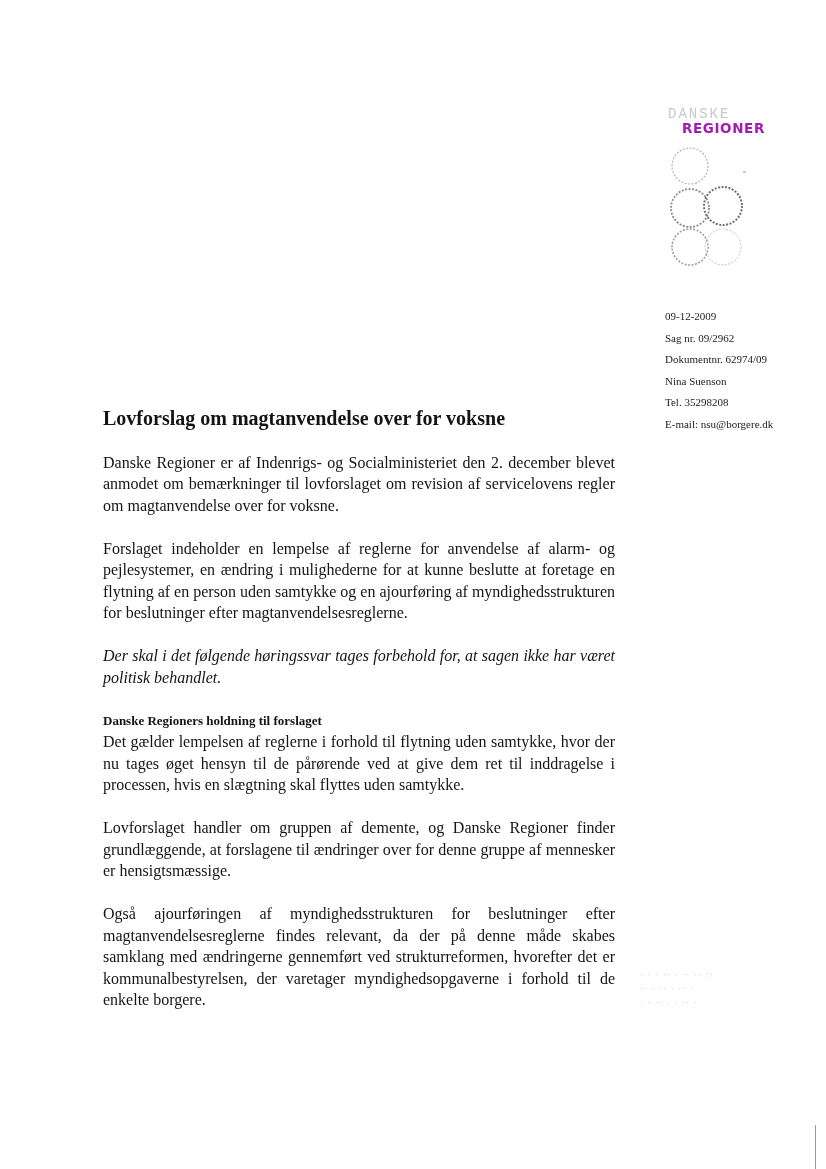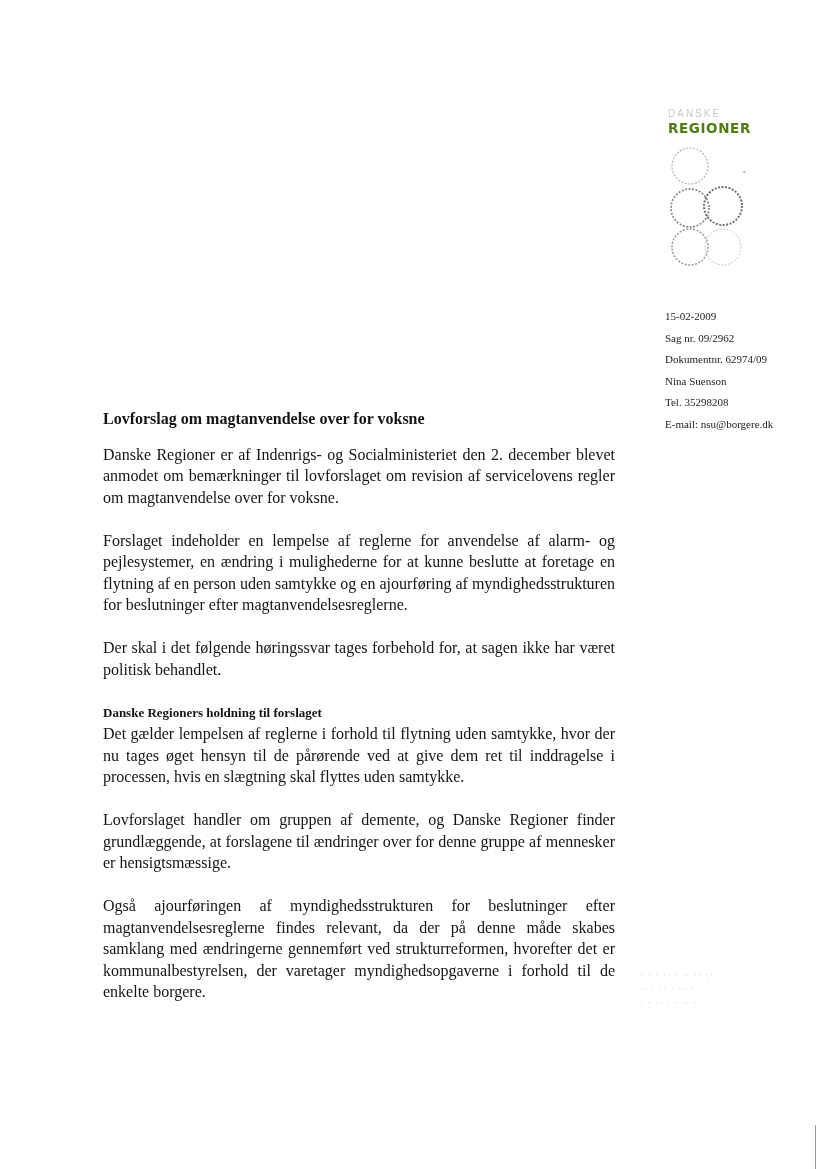--- a/index.html
+++ b/index.html
@@ -16,34 +16,35 @@
       color: #111111;
     }
     .logo {
       position: absolute;
       left: 668px;
       top: 108px;
       width: 120px;
       height: 160px;
     }
     .logo-top {
-      font-family: Liberation Sans, sans-serif;
-      font-size: 10px;
+      font-family: Liberation Mono, monospace;
+      font-size: 14px;
       letter-spacing: 2px;
       color: #c8c8c8;
       line-height: 12px;
       height: 12px;
     }
     .logo-main {
       font-family: "DejaVu Sans", "Liberation Sans", sans-serif;
       font-size: 13.5px;
       font-weight: bold;
       letter-spacing: 0.6px;
-      color: #4d7c0f;
+      color: #a21caf;
       line-height: 16px;
+      margin-left: 14px;
     }
     .logo-circles {
       position: absolute;
       left: 0;
       top: 36px;
     }
     .meta {
       position: absolute;
       left: 665px;
       top: 306px;
@@ -56,22 +57,22 @@
       position: absolute;
       left: 103px;
       top: 408px;
       width: 512px;
       font-size: 16px;
       line-height: 21.5px;
       color: #141414;
     }
     .doc-title {
       font-weight: bold;
-      font-size: 16px;
-      margin: 0 0 14px 0;
+      font-size: 20px;
+      margin: 0 0 22px 0;
     }
     .para {
       margin: 0 0 21.5px 0;
       text-align: justify;
     }
     .section-heading {
       font-weight: bold;
       margin: 0;
       font-size: 13px;
     }
@@ -108,33 +109,33 @@
       <circle cx="22" cy="64" r="19" stroke="#8a8a8a" stroke-width="1.8"></circle>
       <circle cx="55" cy="62" r="19" stroke="#6e6e6e" stroke-width="2"></circle>
       <circle cx="22" cy="103" r="18" stroke="#9a9a9a" stroke-width="1.5"></circle>
       <circle cx="55" cy="103" r="18" stroke="#c2c2c2" stroke-width="1"></circle>
     </g>
     <line x1="75" y1="28" x2="78" y2="28" stroke="#999" stroke-width="1"></line>
   </svg>
 </div>
 
 <div class="meta">
-  <div>15-02-2009</div>
+  <div>09-12-2009</div>
   <div>Sag nr. 09/2962</div>
   <div>Dokumentnr. 62974/09</div>
   <div>Nina Suenson</div>
   <div>Tel. 35298208</div>
   <div>E-mail: nsu@borgere.dk</div>
 </div>
 
 <div class="content">
   <div class="doc-title">Lovforslag om magtanvendelse over for voksne</div>
   <p class="para">Danske Regioner er af Indenrigs- og Socialministeriet den 2. december blevet anmodet om bemærkninger til lovforslaget om revision af servicelovens regler om magtanvendelse over for voksne.</p>
   <p class="para">Forslaget indeholder en lempelse af reglerne for anvendelse af alarm- og pejlesystemer, en ændring i mulighederne for at kunne beslutte at foretage en flytning af en person uden samtykke og en ajourføring af myndighedsstrukturen for beslutninger efter magtanvendelsesreglerne.</p>
-  <p class="para" style="">Der skal i det følgende høringssvar tages forbehold for, at sagen ikke har været politisk behandlet.</p>
+  <p class="para" style="font-style:italic;">Der skal i det følgende høringssvar tages forbehold for, at sagen ikke har været politisk behandlet.</p>
   <div class="section-heading">Danske Regioners holdning til forslaget</div>
   <p class="para">Det gælder lempelsen af reglerne i forhold til flytning uden samtykke, hvor der nu tages øget hensyn til de pårørende ved at give dem ret til inddragelse i processen, hvis en slægtning skal flyttes uden samtykke.</p>
   <p class="para tight">Lovforslaget handler om gruppen af demente, og Danske Regioner finder grundlæggende, at forslagene til ændringer over for denne gruppe af mennesker er hensigtsmæssige.</p>
   <p class="para">Også ajourføringen af myndighedsstrukturen for beslutninger efter magtanvendelsesreglerne findes relevant, da der på denne måde skabes samklang med ændringerne gennemført ved strukturreformen, hvorefter det er kommunalbestyrelsen, der varetager myndighedsopgaverne i forhold til de enkelte borgere.</p>
 </div>
 
 <div class="footer-noise">
   <div>· · · ·· · ·· ·· :·</div>
   <div>·· · ·· · ·· ·</div>
   <div>· · ·· · · ·· ·</div>

